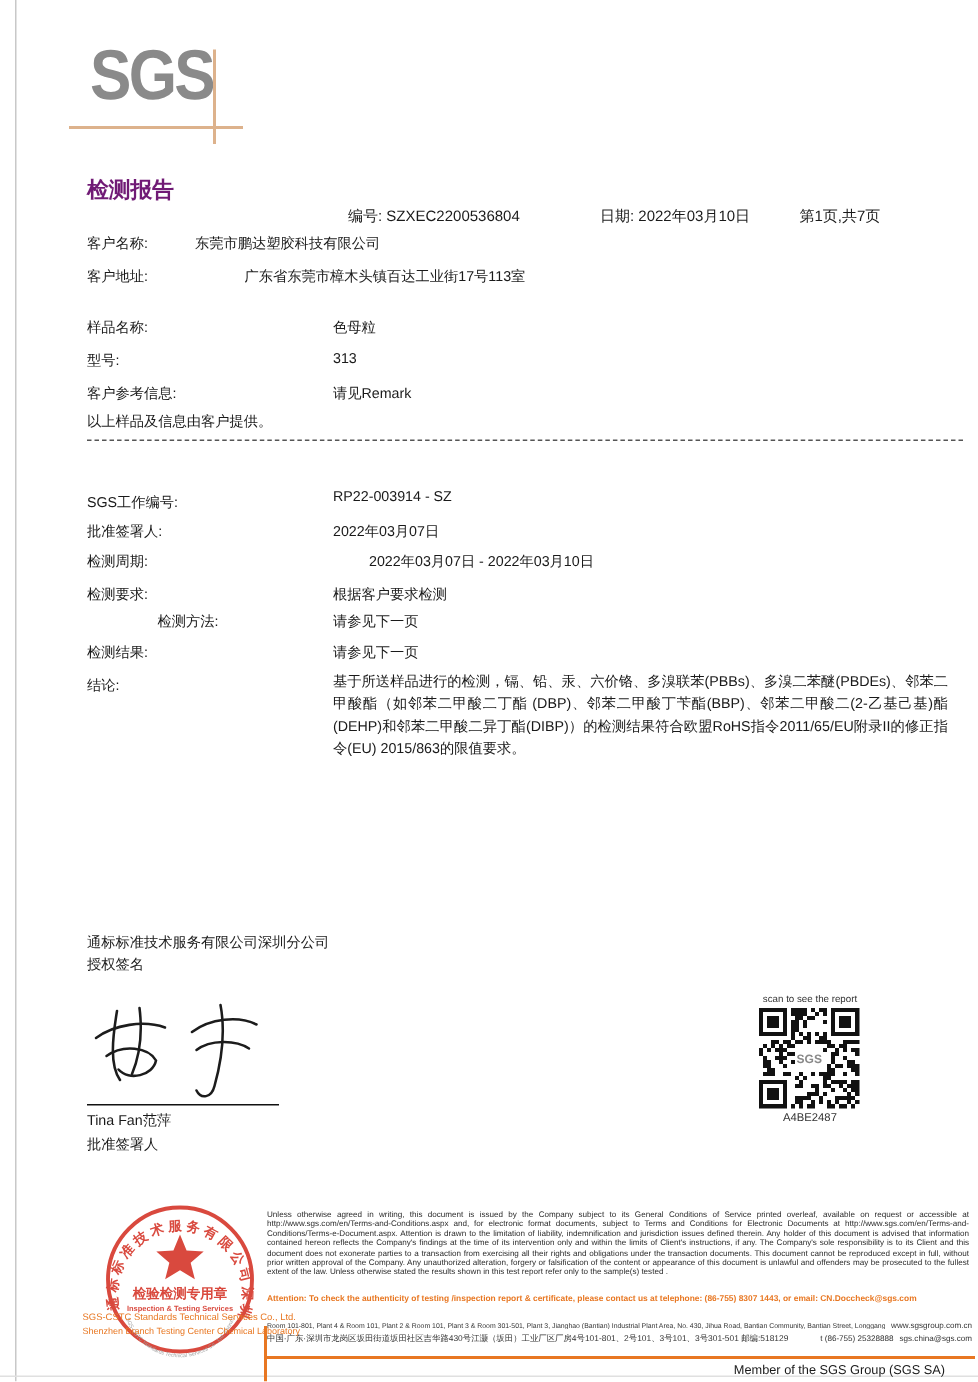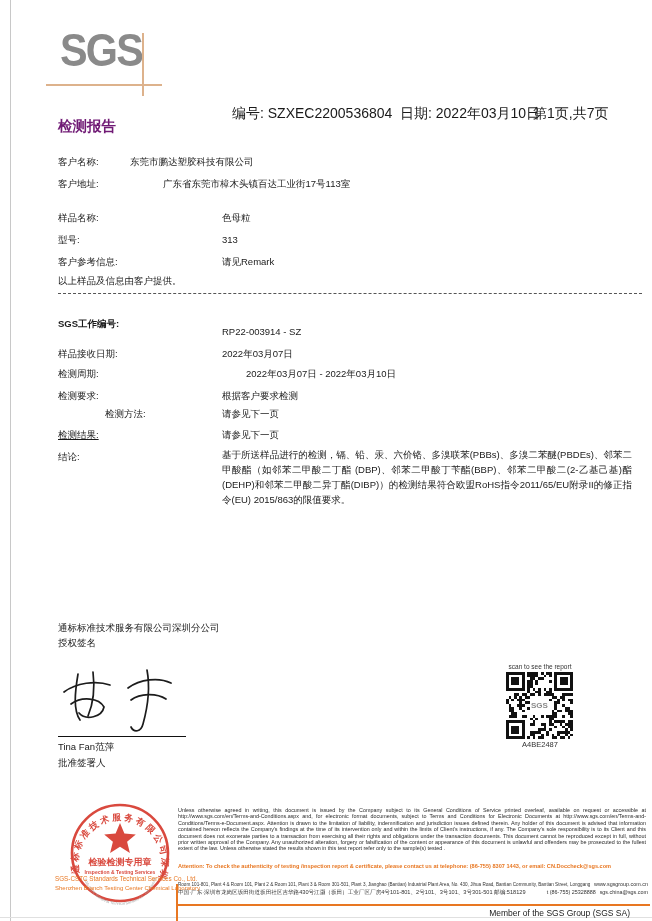--- a/index.html
+++ b/index.html
@@ -12,21 +12,21 @@
   
   .scan-edge-left{left:10px;top:0;width:1px;height:921px;background:#c8c8c8;}
   .scan-edge-bottom{left:0;top:917px;width:652px;height:1px;background:#e0e0e0;}
   
   .logo-text{left:60px;top:26px;font-size:47px;font-weight:bold;color:#8a8a8a;
     letter-spacing:-2px;transform:scaleX(.88);transform-origin:left top;line-height:1;}
   .logo-hline{left:46px;top:84px;width:116px;height:2px;background:#ddb28c;}
   .logo-vline{left:142px;top:33px;width:2px;height:63px;background:#ddb28c;}
   
   .report-title{left:58px;top:117px;font-size:14.5px;font-weight:bold;color:#701a75;}
-  .hdr{font-size:14px;color:#1a1a1a;top:105px;}
+  .hdr{font-size:10px;color:#1a1a1a;top:137px;}
   
   .lbl{left:58px;font-size:9.5px;color:#1a1a1a;}
   .val{font-size:9.5px;color:#1a1a1a;}
   .dashline{left:58px;top:293px;width:584px;border-top:1px dashed #555;height:0;}
   .conclusion{left:222px;top:447px;width:410px;font-size:9.5px;line-height:15px;color:#1a1a1a;text-align:justify;}
   
   .sig-line{left:58px;top:736px;width:128px;height:1px;background:#111;}
   
   .qr-caption{left:498px;top:663px;width:84px;text-align:center;font-size:6.5px;color:#333;}
   .qr-box{left:506px;top:672px;width:67px;height:67px;}
@@ -77,31 +77,31 @@
 <div class="abs lbl" style="top:212px;">样品名称:</div>
 <div class="abs val" style="left:222px;top:212px;">色母粒</div>
 <div class="abs lbl" style="top:234px;">型号:</div>
 <div class="abs val" style="left:222px;top:234px;">313</div>
 <div class="abs lbl" style="top:256px;">客户参考信息:</div>
 <div class="abs val" style="left:222px;top:256px;">请见Remark</div>
 <div class="abs lbl" style="top:275px;">以上样品及信息由客户提供。</div>
 
 <div class="abs dashline"></div>
 
-<div class="abs lbl" style="top:318px;font-weight:bold;">SGS工作编号:</div>
+<div class="abs lbl" style="top:329px;">SGS工作编号:</div>
 <div class="abs val" style="left:222px;top:326px;">RP22-003914 - SZ</div>
-<div class="abs lbl" style="top:348px;">样品接收日期:</div>
+<div class="abs lbl" style="top:348px;">批准签署人:</div>
 <div class="abs val" style="left:222px;top:348px;">2022年03月07日</div>
 <div class="abs lbl" style="top:368px;">检测周期:</div>
 <div class="abs val" style="left:222px;top:368px;margin-left:24px;">2022年03月07日 - 2022年03月10日</div>
 <div class="abs lbl" style="top:390px;">检测要求:</div>
 <div class="abs val" style="left:222px;top:390px;">根据客户要求检测</div>
 <div class="abs lbl" style="top:408px;margin-left:47px;">检测方法:</div>
 <div class="abs val" style="left:222px;top:408px;">请参见下一页</div>
-<div class="abs lbl" style="top:429px;text-decoration:underline;">检测结果:</div>
+<div class="abs lbl" style="top:429px;">检测结果:</div>
 <div class="abs val" style="left:222px;top:429px;">请参见下一页</div>
 
 <div class="abs lbl" style="top:451px;">结论:</div>
 <div class="abs conclusion">基于所送样品进行的检测，镉、铅、汞、六价铬、多溴联苯(PBBs)、多溴二苯醚(PBDEs)、邻苯二甲酸酯（如邻苯二甲酸二丁酯 (DBP)、邻苯二甲酸丁苄酯(BBP)、邻苯二甲酸二(2-乙基己基)酯(DEHP)和邻苯二甲酸二异丁酯(DIBP)）的检测结果符合欧盟RoHS指令2011/65/EU附录II的修正指令(EU) 2015/863的限值要求。</div>
 
 <div class="abs val" style="left:58px;top:622px;">通标标准技术服务有限公司深圳分公司</div>
 <div class="abs val" style="left:58px;top:637px;">授权签名</div>
 
 <svg class="abs sig-svg" viewBox="0 0 140 76">
   <g fill="none" stroke="#1c1c1c" stroke-width="1.7" stroke-linecap="round">

